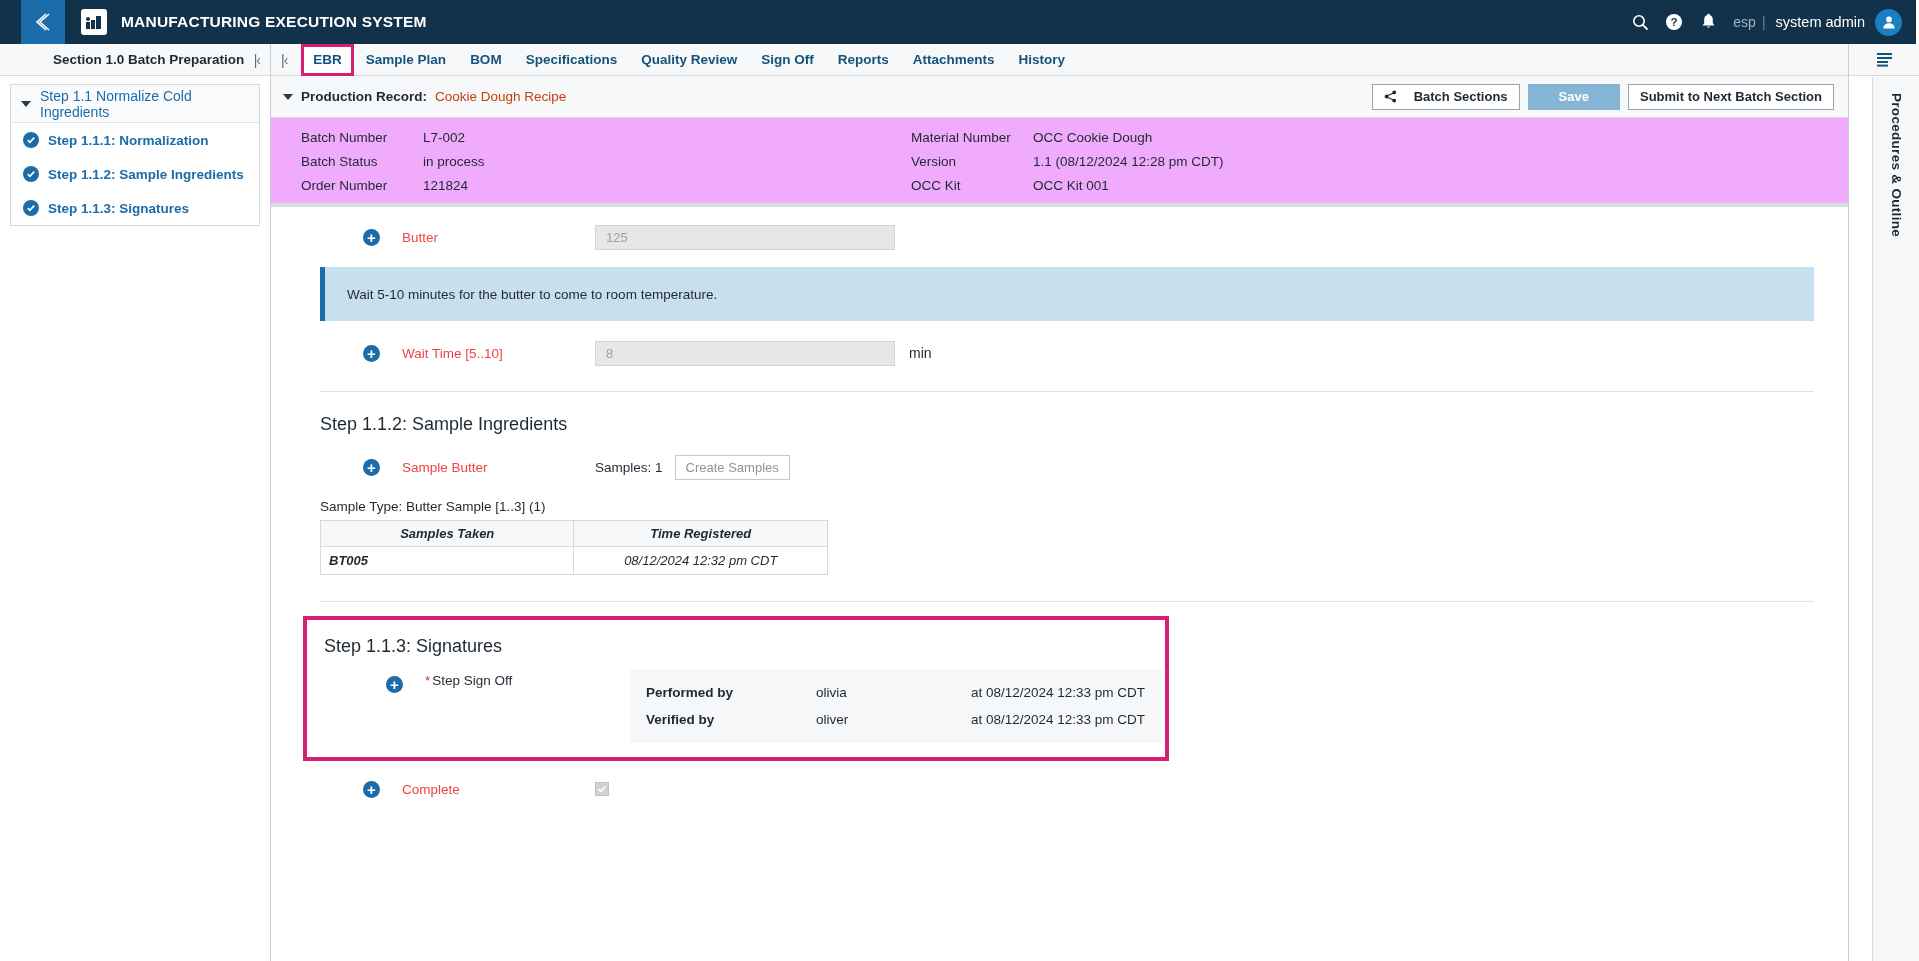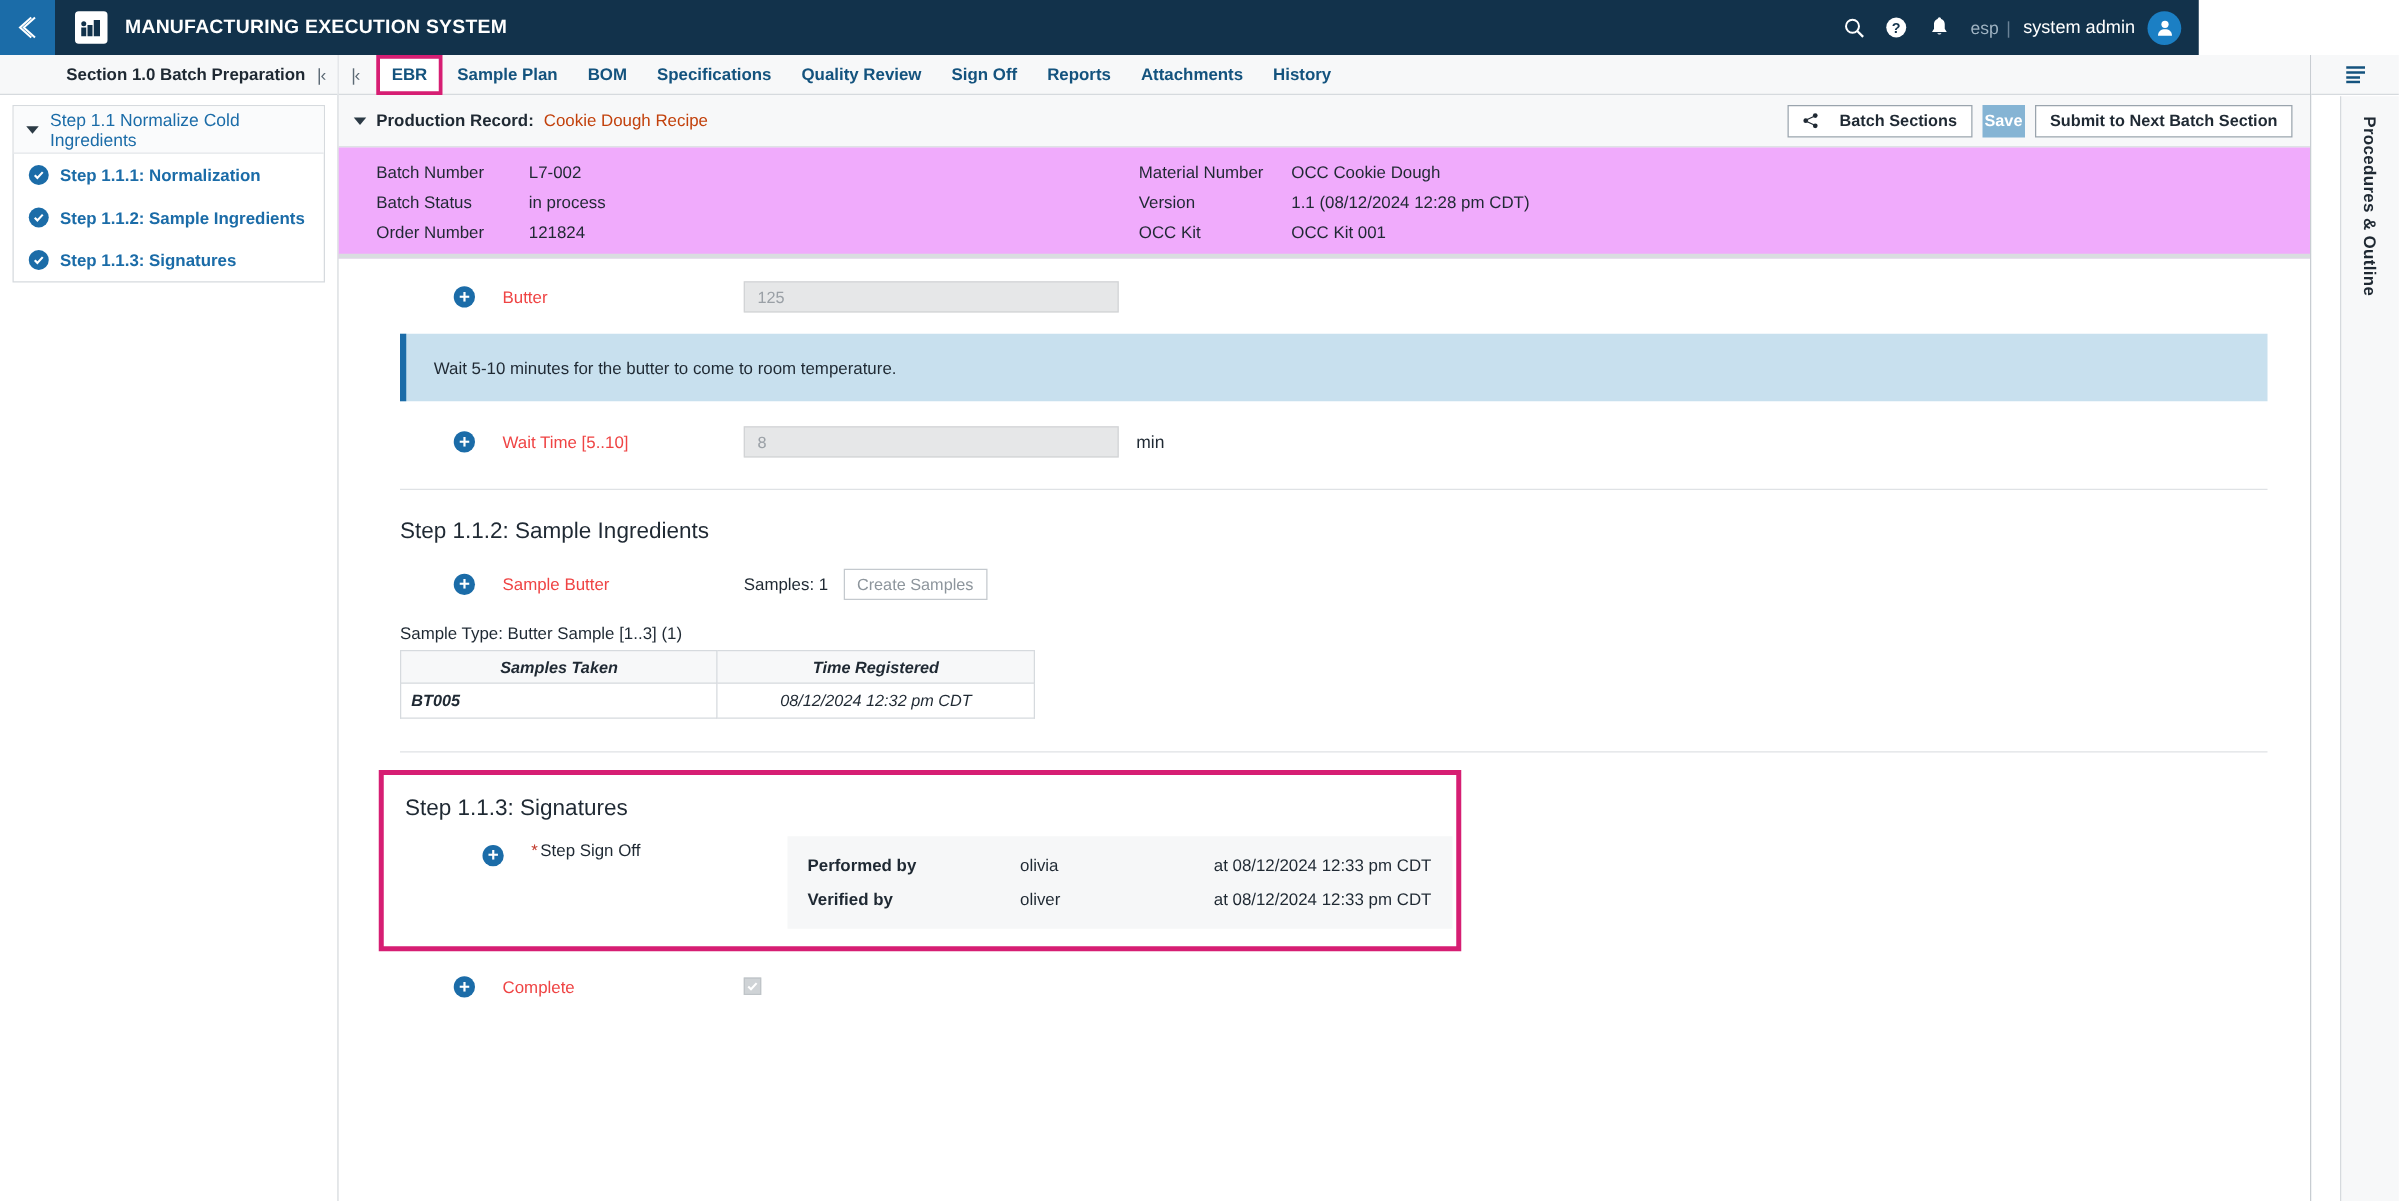--- a/index.html
+++ b/index.html
@@ -5,22 +5,22 @@
   * { box-sizing: border-box; margin: 0; padding: 0; }
   html, body {
     width: 1919px; height: 961px;
     font-family: "Liberation Sans", sans-serif;
     background: #ffffff;
     overflow: hidden;
   }
 
   
   .topbar {
-    position: absolute; top: 0; left: 0; width: 1759px; height: 44px;
-    background: #12324b; display: flex; align-items: center;
+    position: absolute; top: 0; left: 0; width: 1916px; height: 44px;
+    background: #12324b; display: flex; align-items: center; padding-left: 21px;
   }
   .topbar-back {
     width: 44px; height: 44px; background: #1b6ca8;
     display: flex; align-items: center; justify-content: center;
     cursor: pointer; flex: 0 0 44px;
   }
   .topbar-back svg { display: block; }
   .brand-logo {
     width: 26px; height: 26px; background: #ffffff; border-radius: 3px;
     margin-left: 16px; display: flex; align-items: center; justify-content: center;
@@ -126,21 +126,21 @@
   .prod-value { font-size: 13.5px; color: #c2410c; margin-left: 8px; }
   .prod-actions { margin-left: auto; display: flex; align-items: center; gap: 8px; }
   .btn {
     height: 26px; border: 1px solid #9aa4ad; background: #ffffff;
     font-size: 13px; font-weight: bold; color: #1f2933; padding: 0 11px;
     display: flex; align-items: center; gap: 17px; cursor: pointer;
     font-family: "Liberation Sans", sans-serif; white-space: nowrap;
   }
   .btn-save {
     height: 26px; border: none; background: #85b4d4; color: #ffffff;
-    font-size: 13px; font-weight: bold; padding: 0 2px;
+    font-size: 13px; font-weight: bold; padding: 0 31px;
     display: flex; align-items: center; cursor: default;
     font-family: "Liberation Sans", sans-serif;
   }
 
   
   .meta {
     background: #f0abfc; padding: 12px 0 10px 0; flex: 0 0 auto;
     border-bottom: 4px solid #d9dde0;
     display: flex;
   }

